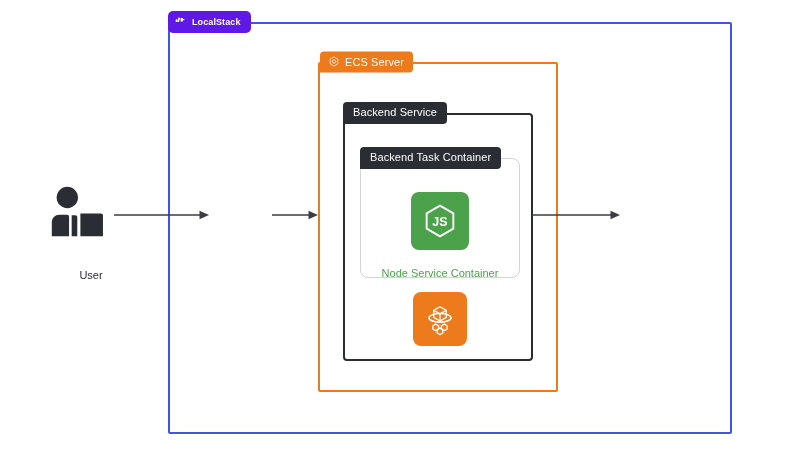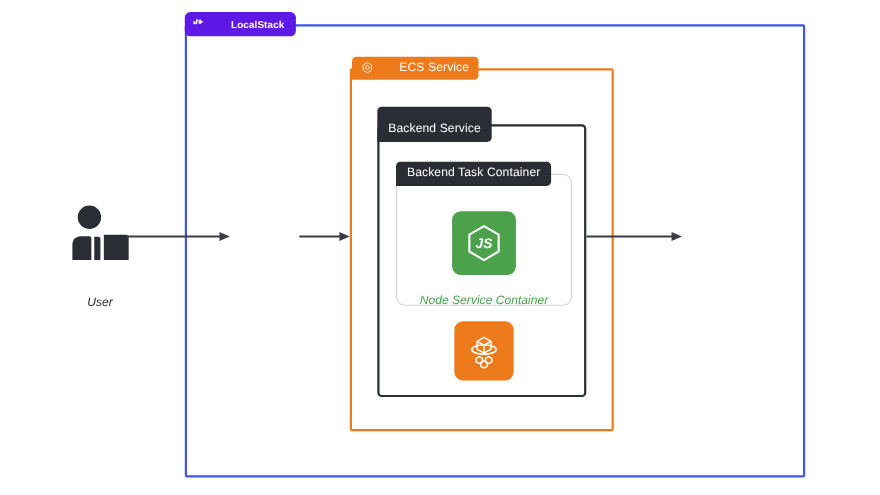--- a/index.html
+++ b/index.html
@@ -57,21 +57,21 @@
     border: 1.5px solid #d2d4da;
     border-radius: 8px;
     background: #ffffff;
   }
 
   
   .tag {
     position: absolute;
     display: flex;
     align-items: center;
-    gap: 23px;
+    gap: 5px;
     box-sizing: border-box;
     white-space: nowrap;
     color: #ffffff;
     font-size: 10px;
     letter-spacing: 0.1px;
     border-radius: 4px;
     padding: 4px 9px 5px 8px;
     line-height: 1;
   }
   #localstack-tag {
@@ -92,21 +92,21 @@
     font-size: 11px;
     border-radius: 4px 4px 4px 0;
   }
   #backend-service-tag {
     left: 343px;
     top: 113px;
     background: #2b2d35;
     transform: translateY(-50%);
     font-size: 11px;
     border-radius: 4px 4px 4px 0;
-    padding: 15px 10px 6px 10px;
+    padding: 5px 10px 6px 10px;
   }
   #task-definition-tag {
     left: 360px;
     top: 158px;
     background: #2b2d35;
     transform: translateY(-50%);
     font-size: 11px;
     border-radius: 4px 4px 4px 0;
     padding: 5px 10px 6px 10px;
   }
@@ -118,22 +118,20 @@
     align-items: center;
     justify-content: center;
   }
   .tag-label { display: inline-block; }
 
   
   .node {
     position: absolute;
     display: flex;
     flex-direction: column;
-    align-items: center;
-    font-style: italic;
   }
   .node-tile {
     width: 58px;
     height: 58px;
     border-radius: 9px;
     display: flex;
     align-items: center;
     justify-content: center;
     box-sizing: border-box;
   }
@@ -201,21 +199,21 @@
   <div class="boundary" id="ecs-cluster-boundary"></div>
   <div class="tag" id="ecs-cluster-tag">
     <span class="tag-icon">
       <svg viewBox="0 0 24 24" width="12" height="12" aria-hidden="true">
         <g fill="none" stroke="#ffffff" stroke-width="1.5">
           <path d="M12 2.8 19.5 7v10L12 21.2 4.5 17V7z"></path>
           <circle cx="12" cy="12" r="3.4"></circle>
         </g>
       </svg>
     </span>
-    <span class="tag-label">ECS Service</span>
+    <span class="tag-label">ECS Server</span>
   </div>
 
   <div class="boundary" id="backend-service-boundary"></div>
   <div class="tag" id="backend-service-tag">
     <span class="tag-label">Backend Service</span>
   </div>
 
   <div class="boundary" id="task-definition-boundary"></div>
   <div class="tag" id="task-definition-tag">
     <span class="tag-label">Backend Task Container</span>

